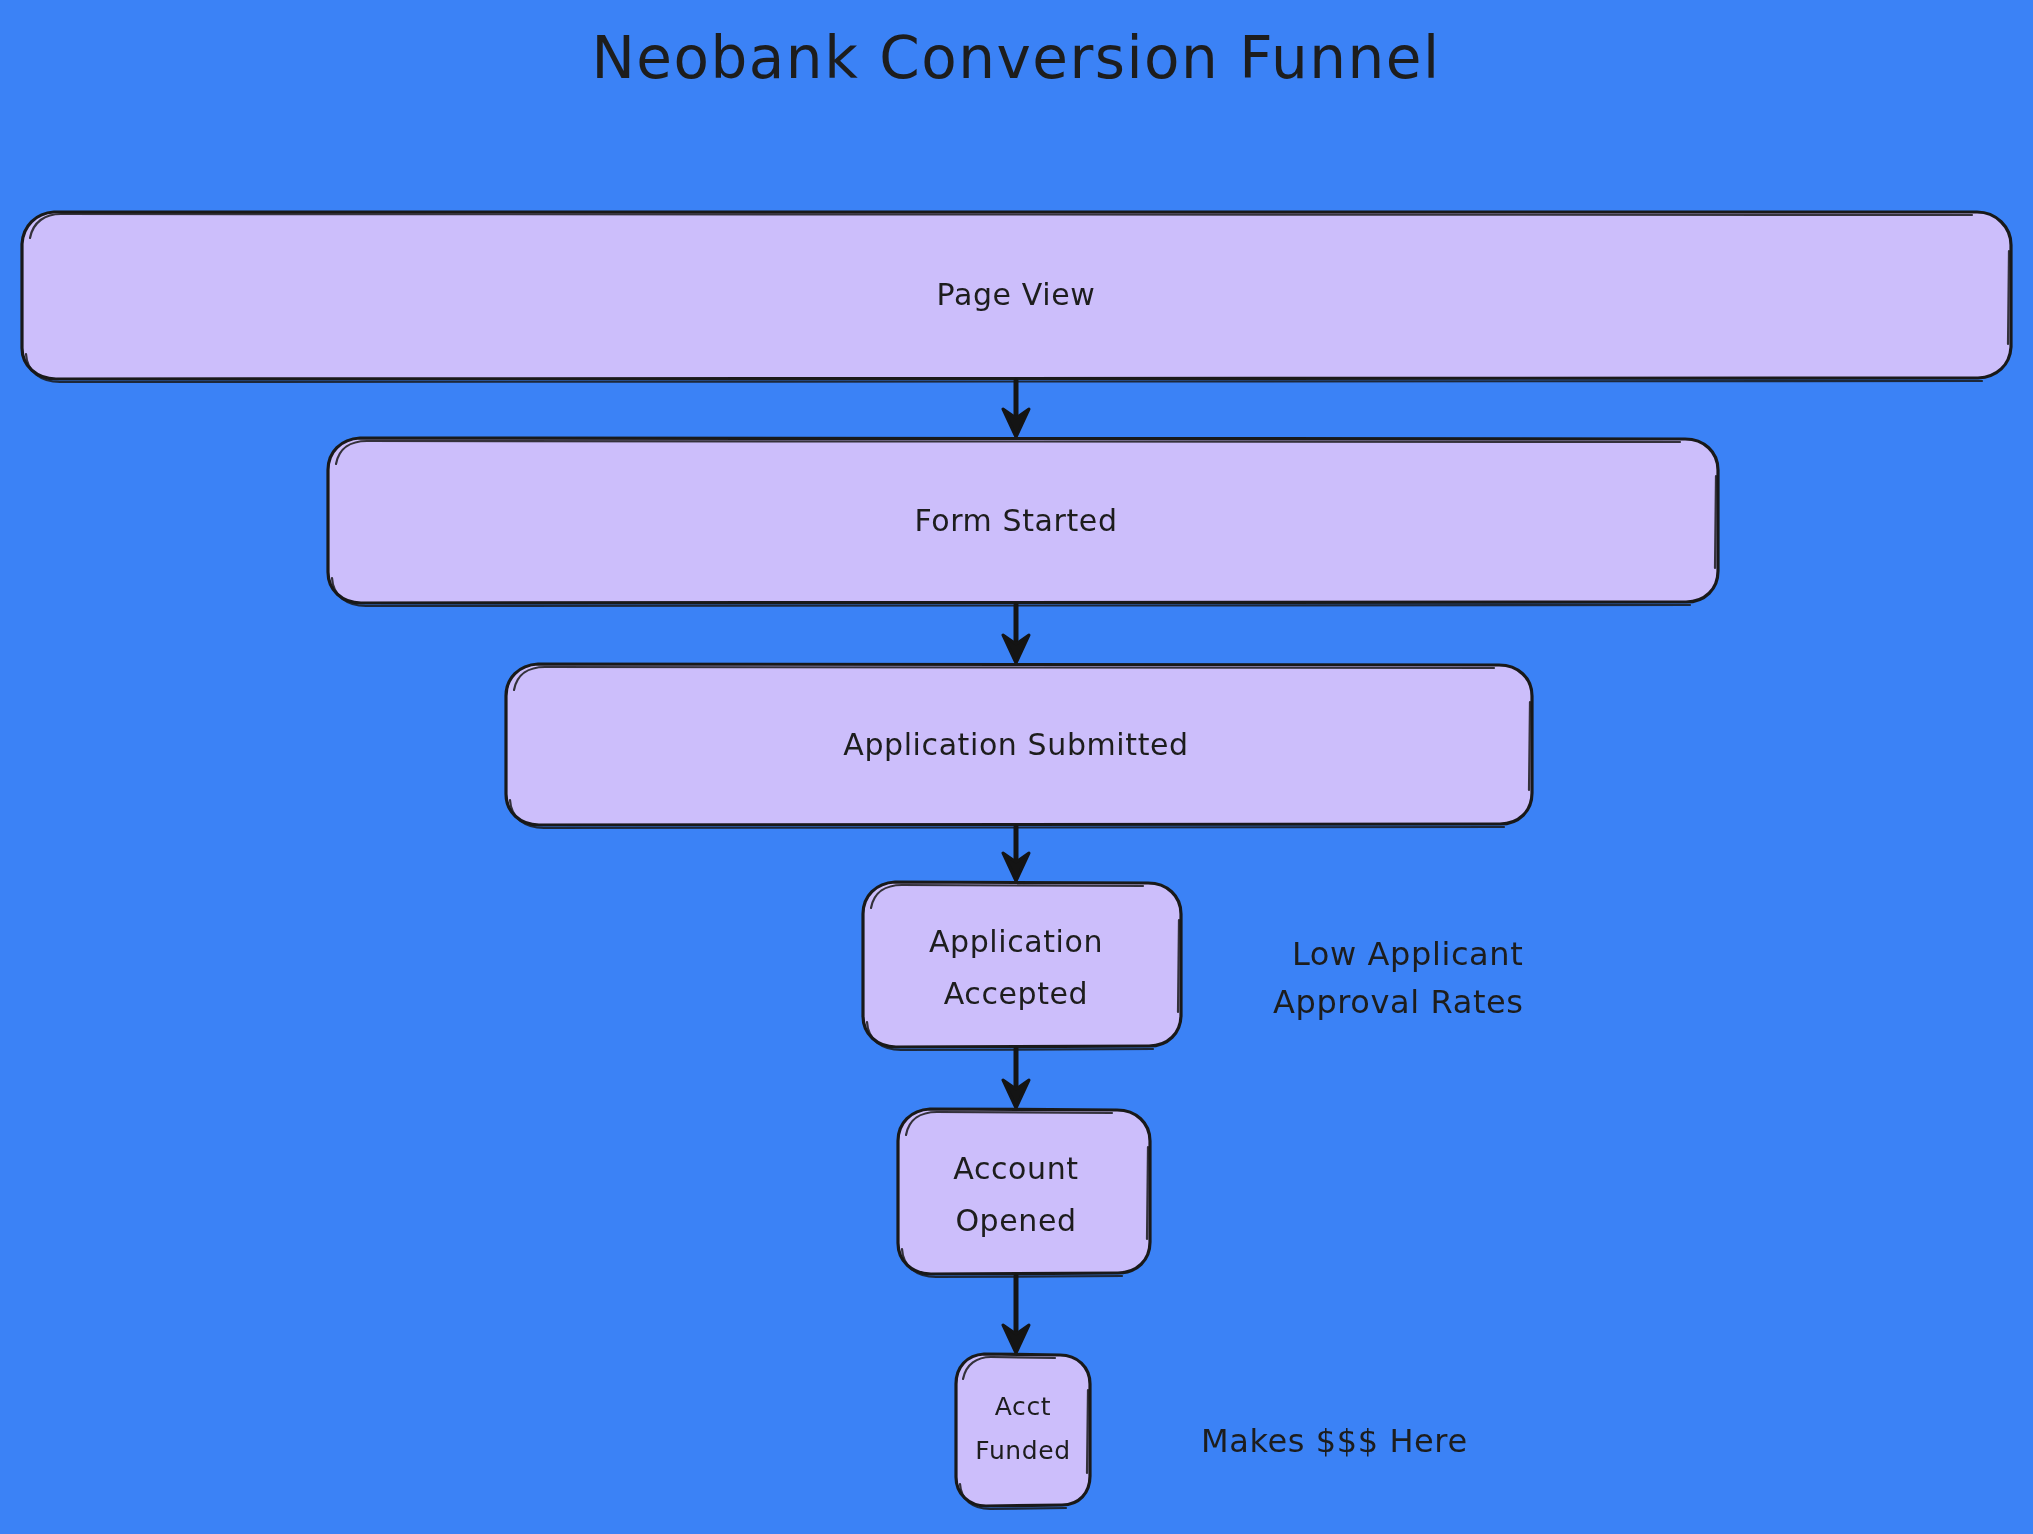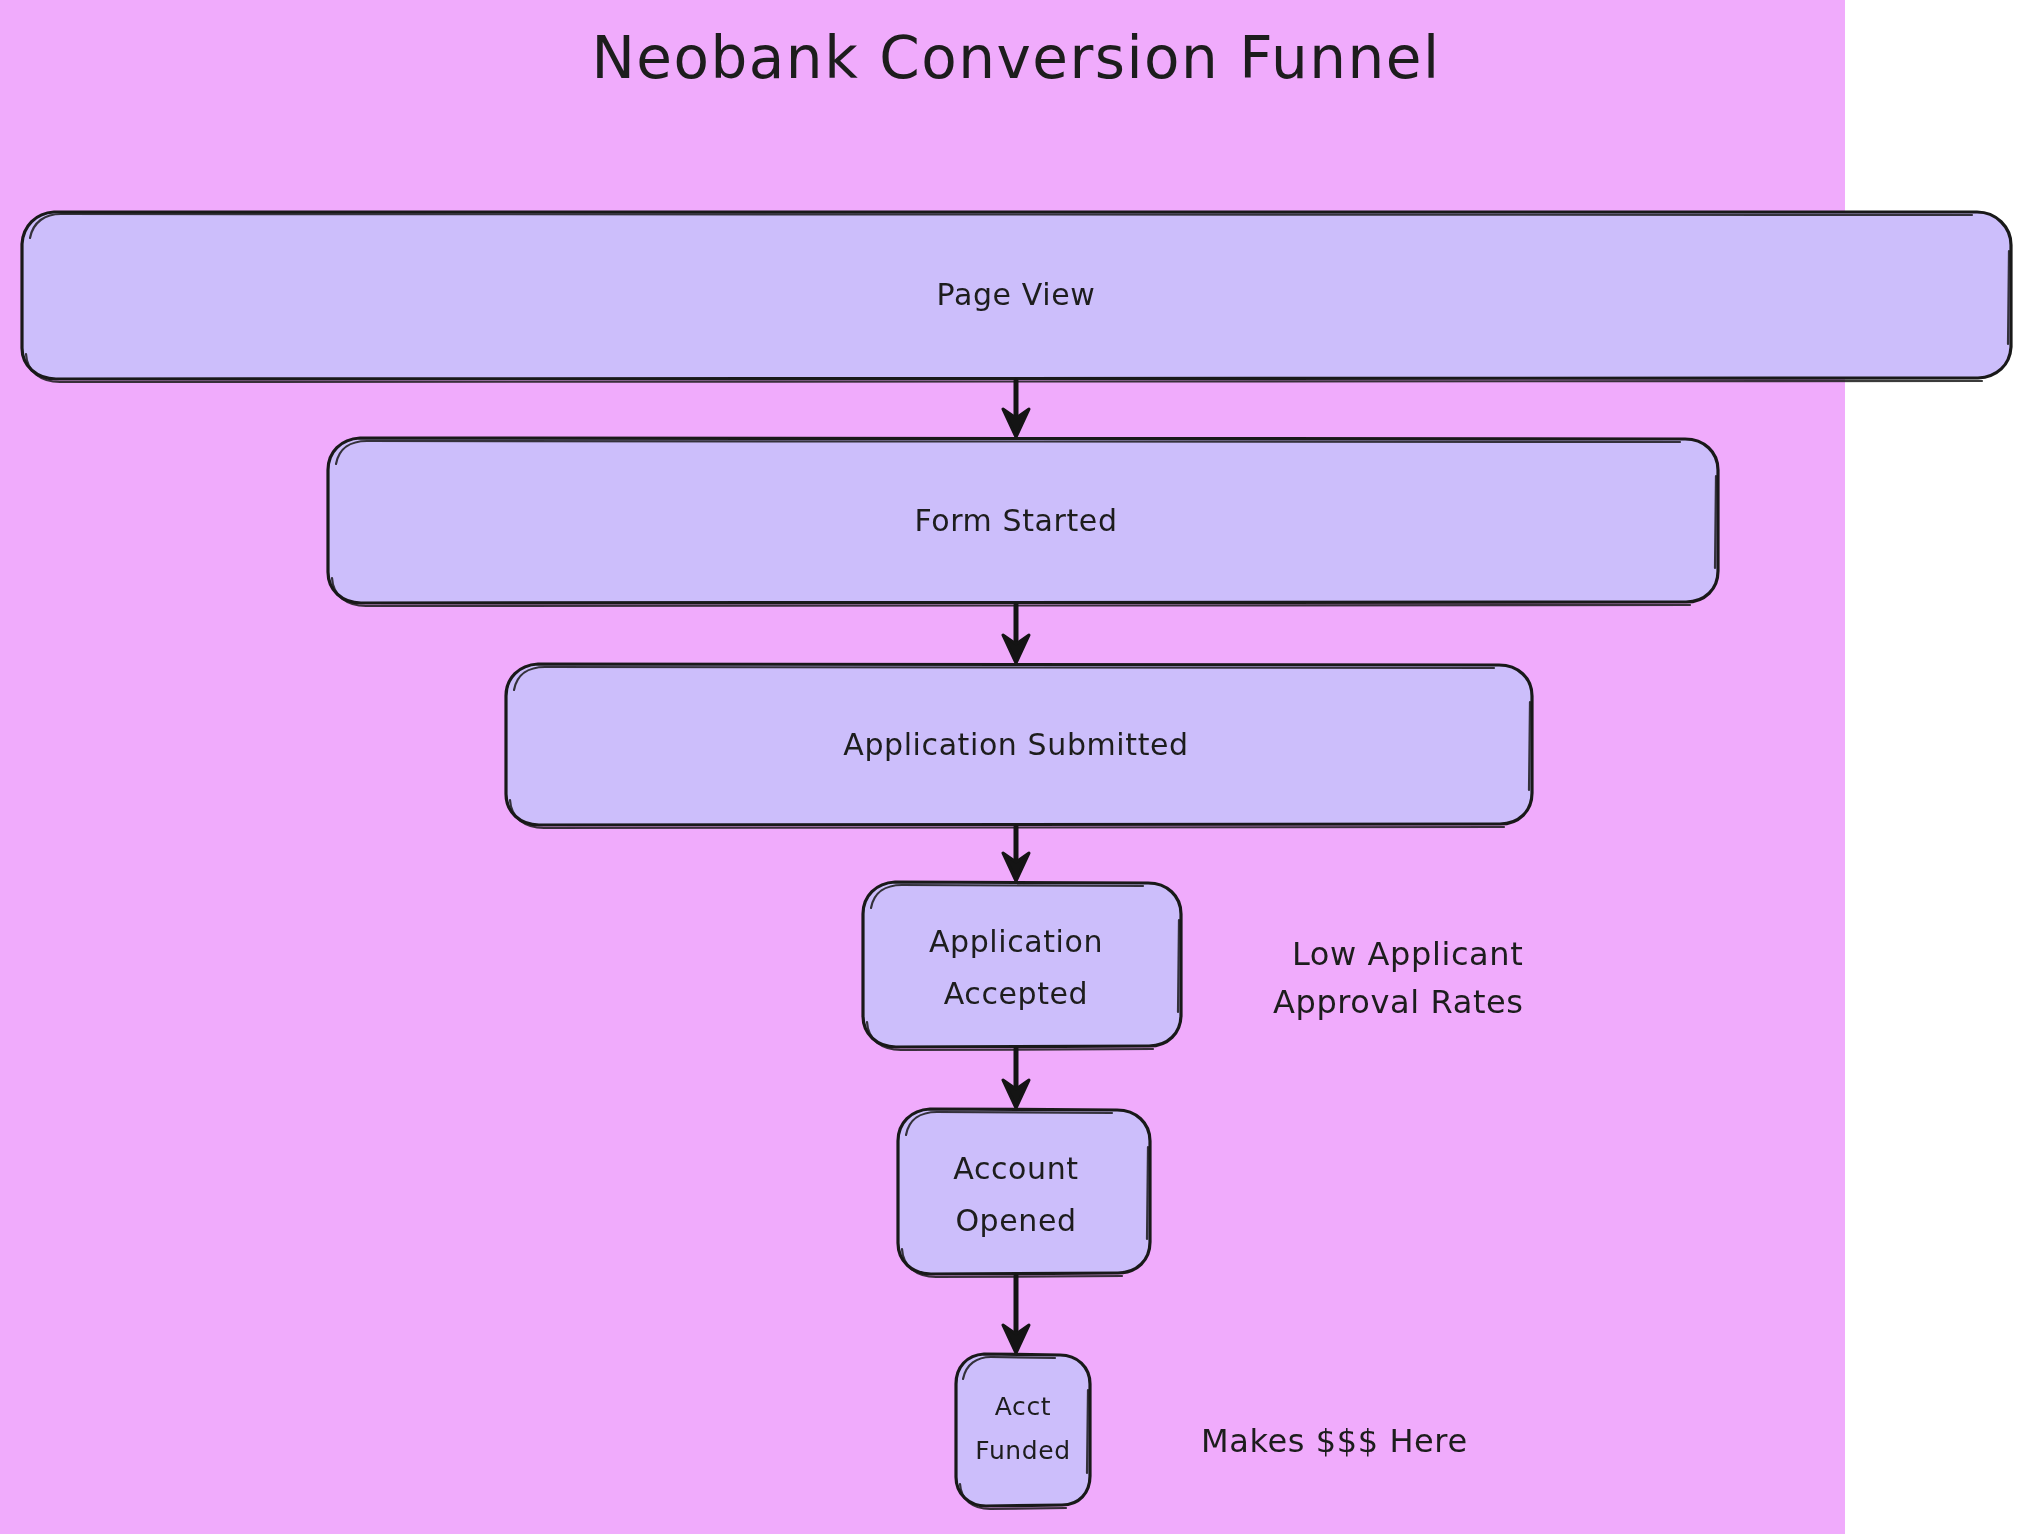--- a/index.html
+++ b/index.html
@@ -9,23 +9,23 @@
     background: #ffffff;
   }
   body {
     width: 2033px;
     height: 1534px;
     overflow: hidden;
     font-family: "DejaVu Sans", sans-serif;
   }
   #canvas {
     position: relative;
-    width: 1845px;
+    width: 2033px;
     height: 1534px;
-    background: #f0abfc;
+    background: #3b82f6;
   }
   #diagram-svg {
     position: absolute;
     left: 0;
     top: 0;
     width: 2033px;
     height: 1534px;
     display: block;
   }
   .diagram-title {

